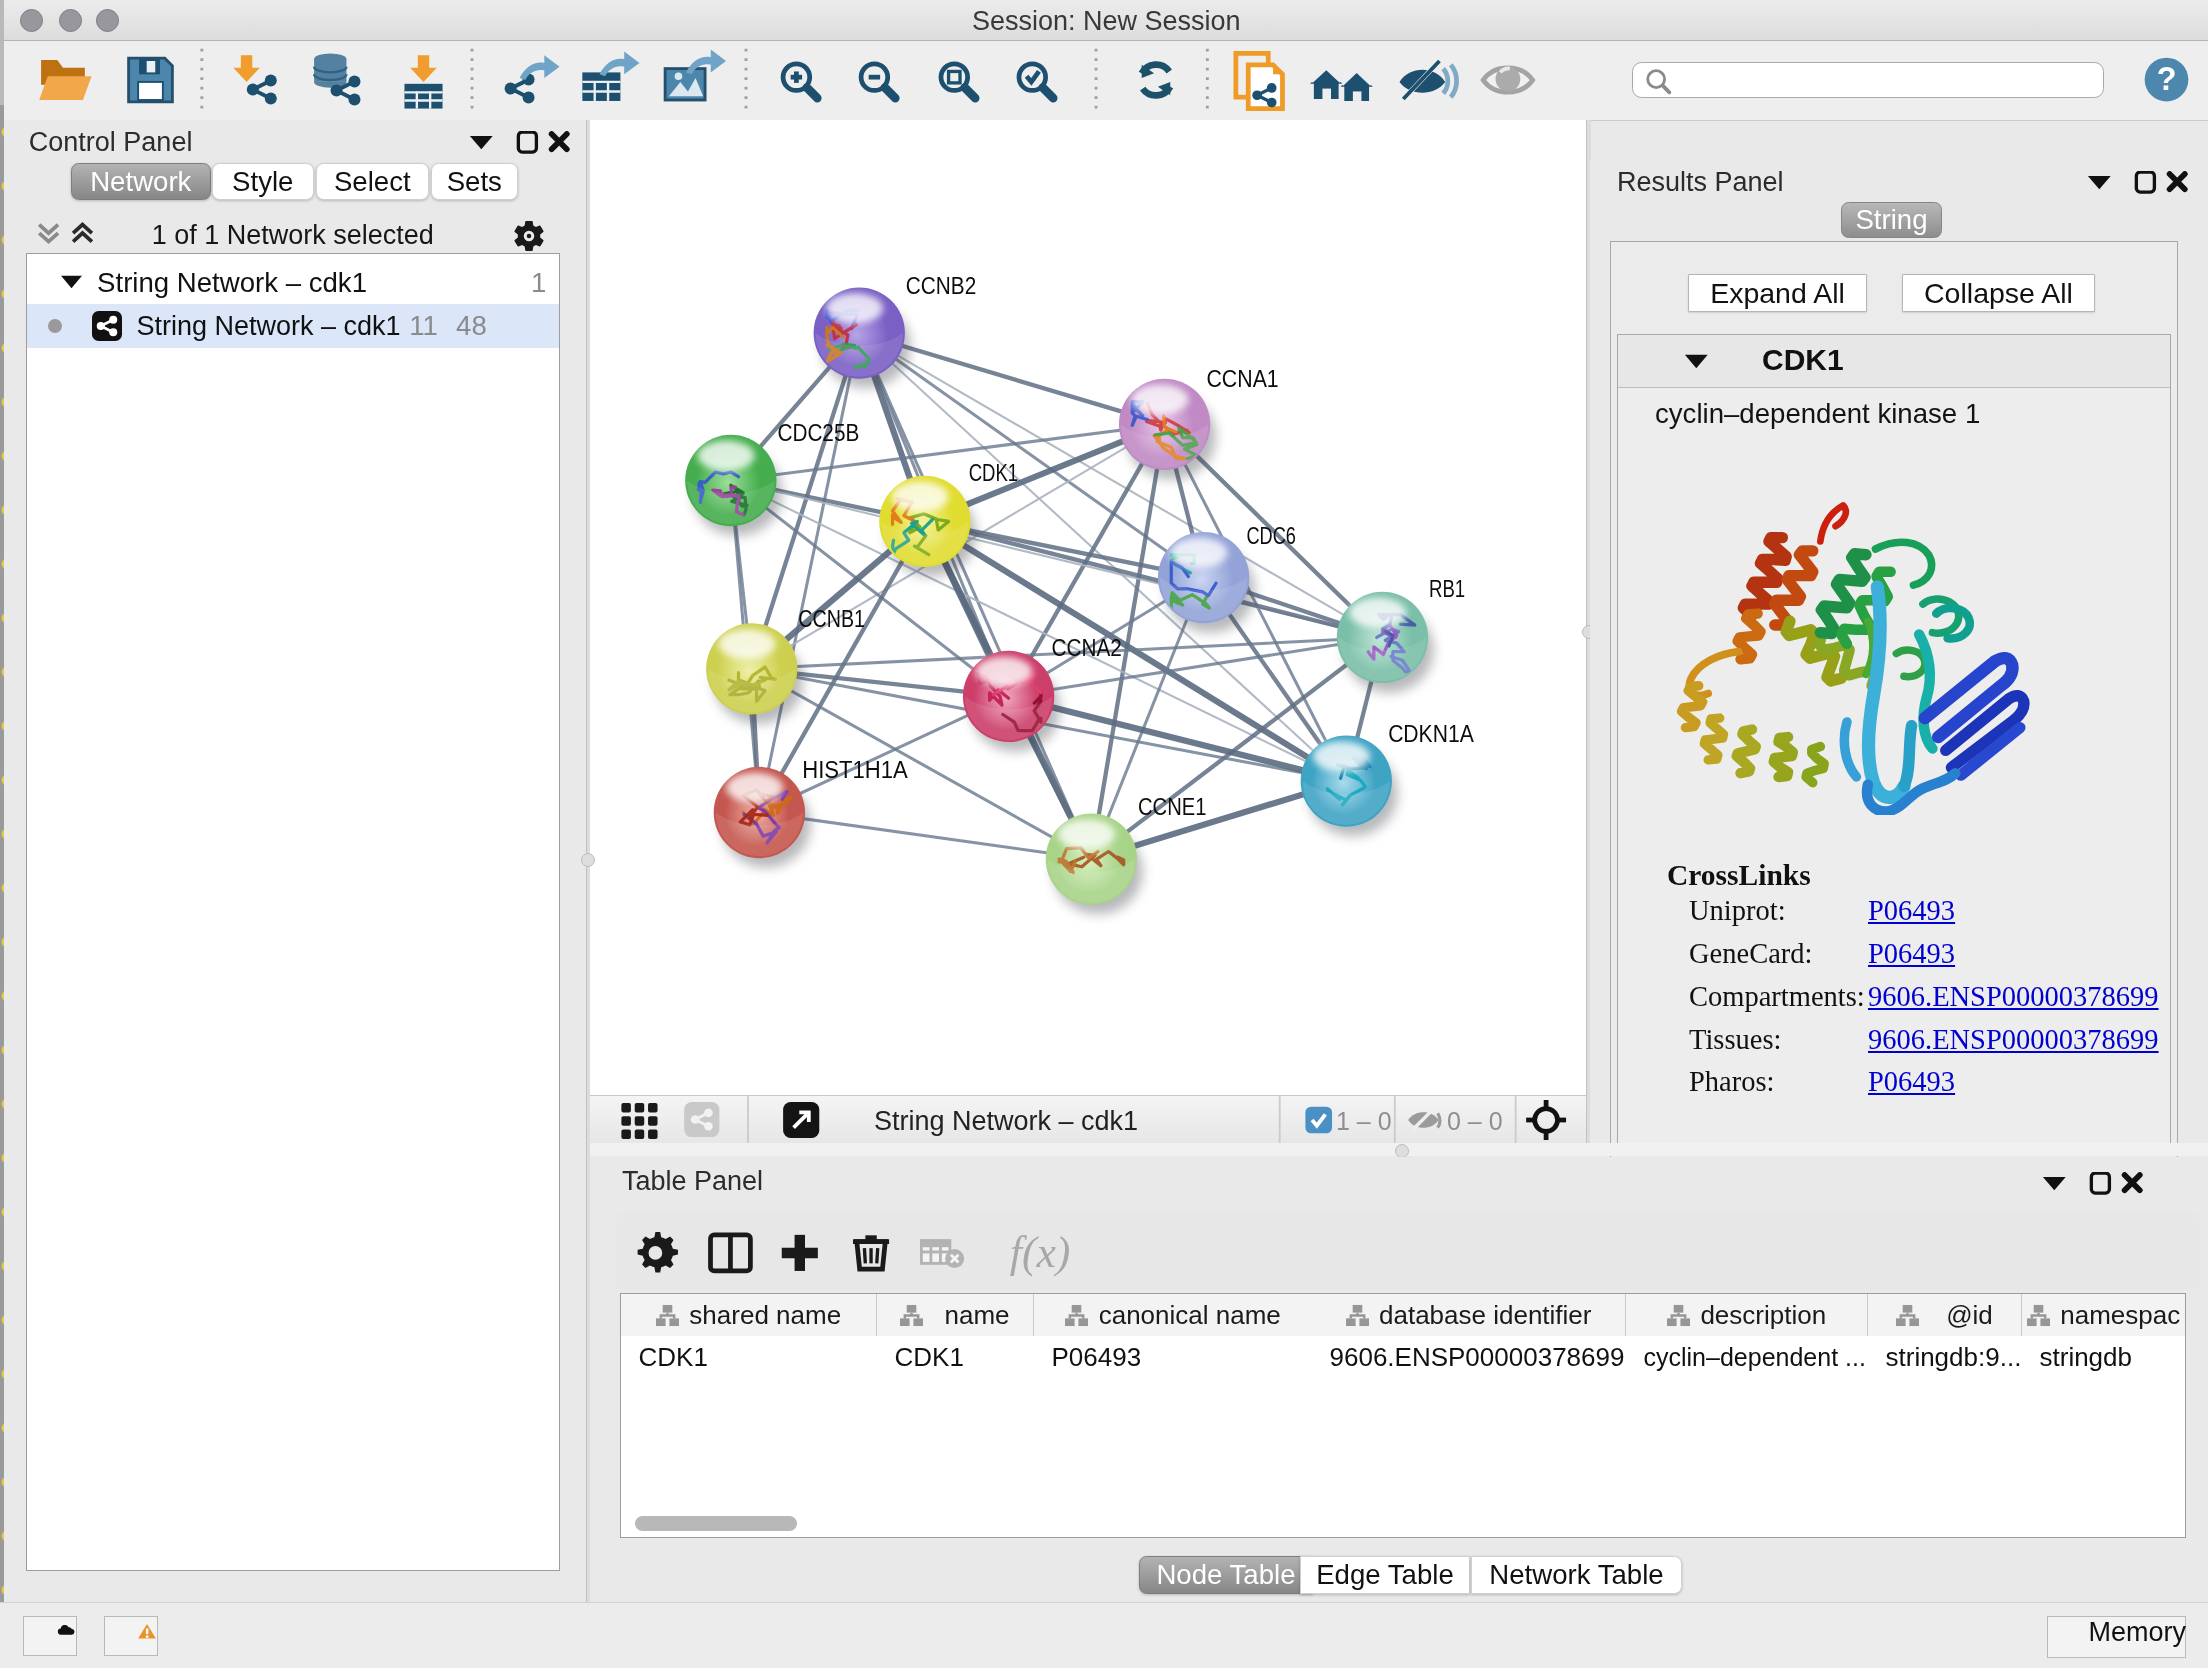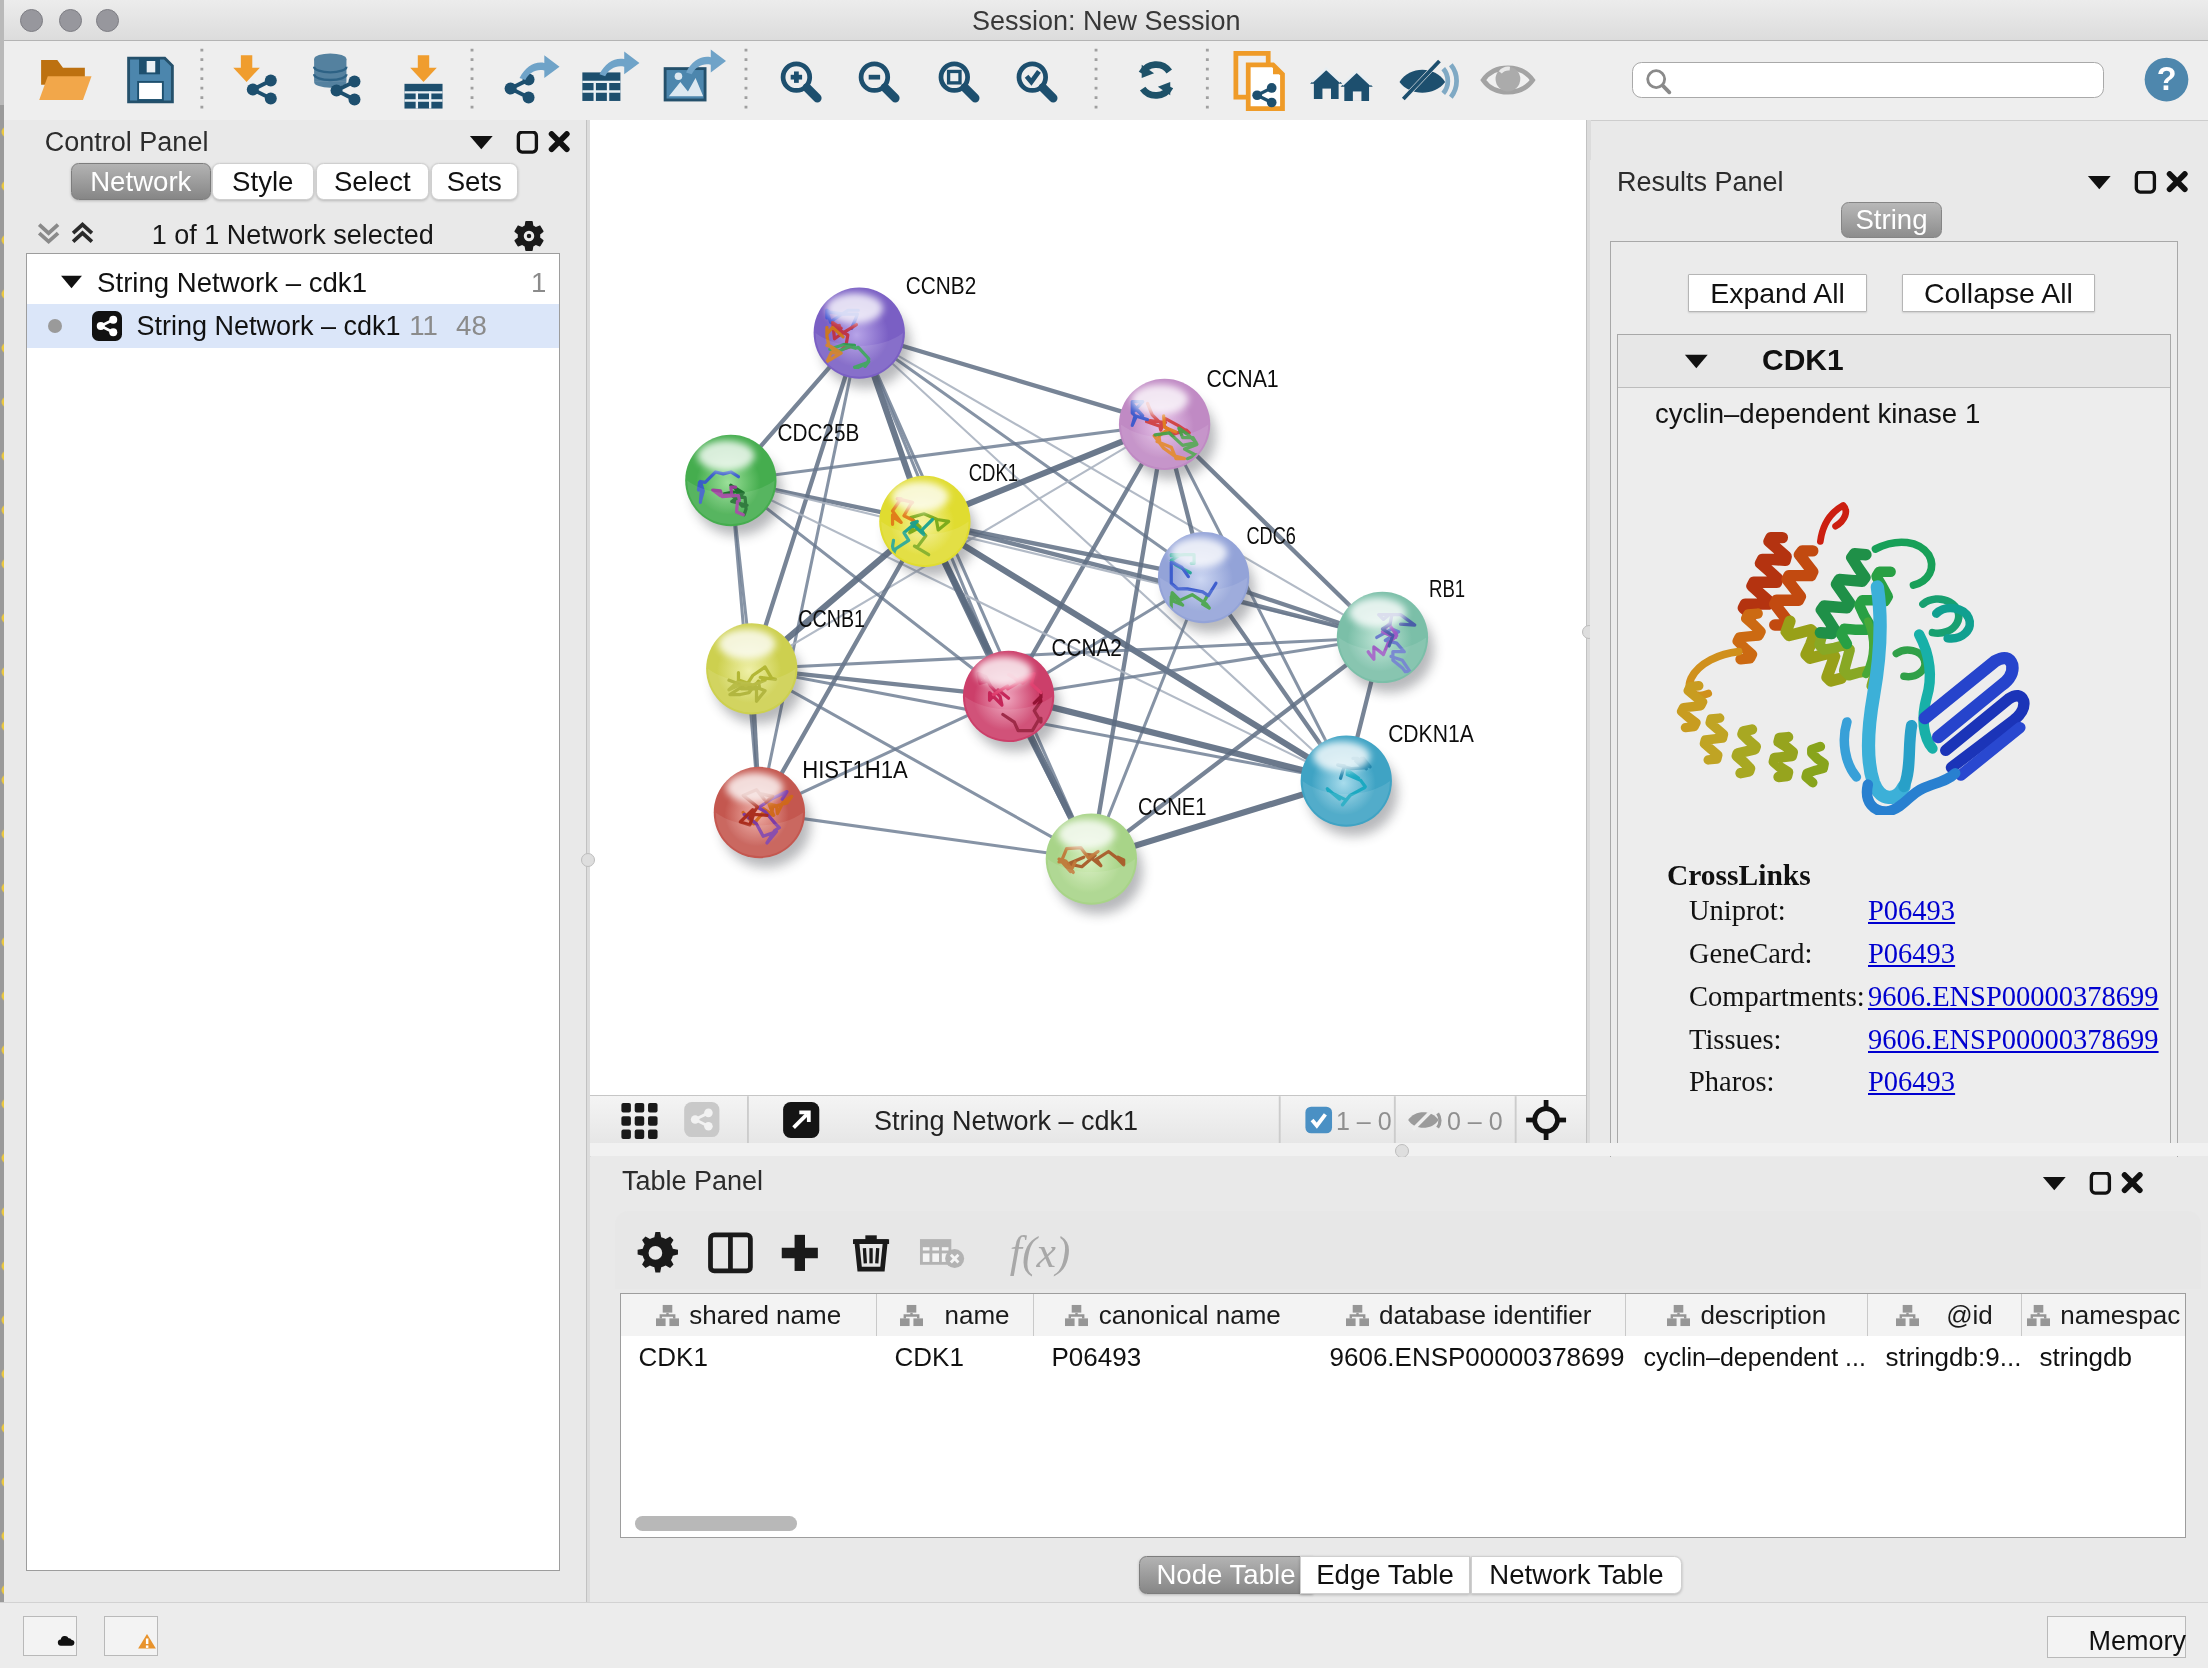--- a/index.html
+++ b/index.html
@@ -31,21 +31,21 @@
 
 #rbox{position:absolute;left:20px;top:81px;width:568px;height:931px;border:1.9px solid #a8a8a8;background:#ebebeb;box-sizing:border-box;}
 #rscroll{position:absolute;left:27px;top:174px;width:554px;height:815px;border:1.9px solid #a8a8a8;background:#ededed;box-sizing:border-box;}
 .rbtn{position:absolute;height:38px;background:#fff;border:1.4px solid #b5b5b5;border-radius:1px;font-size:28.5px;color:#111;display:flex;align-items:center;justify-content:center;box-sizing:border-box;box-shadow:0 1px 1.9px rgba(0,0,0,.12);}
 
 #ttoolbar{position:absolute;left:25px;top:54px;width:1586px;height:78px;background:#e7e7e7;border-radius:13.3px 13.3px 0 0;}
 #tablebox{position:absolute;left:29.5px;top:136px;width:1566px;height:245px;background:#fff;border:1.9px solid #9d9d9d;box-sizing:border-box;}
 .th{position:absolute;top:0;height:42px;background:#f3f3f3;border-right:1.9px solid #c9c9c9;box-sizing:border-box;display:flex;align-items:center;justify-content:center;font-size:26px;color:#1a1a1a;gap:9.5px;}
 .td{position:absolute;top:42px;height:42px;display:flex;align-items:center;font-size:26px;color:#111;padding-left:18px;box-sizing:border-box;white-space:nowrap;overflow:hidden;}
 
-.sbtn{position:absolute;top:13.3px;height:40px;background:#f3f3f3;border:1.9px solid #b9b9b9;box-sizing:border-box;display:flex;align-items:flex-end;justify-content:center;padding-left:32px;}
+.sbtn{position:absolute;top:13.3px;height:40px;background:#f3f3f3;border:1.9px solid #b9b9b9;box-sizing:border-box;display:flex;align-items:flex-start;justify-content:center;padding-left:32px;}
 a.lnk{color:#0000d0;text-decoration:underline;}
 .serif{font-family:"Liberation Serif",serif;}
 </style></head>
 <body>
 <svg width="0" height="0" style="position:absolute;">
     <defs>
       <g id="sitemap">
         <rect x="8" y="1" width="10" height="8" fill="#969696"></rect>
         <rect x="1" y="15" width="10" height="8" fill="#969696"></rect>
         <rect x="15" y="15" width="10" height="8" fill="#969696"></rect>
@@ -217,21 +217,21 @@
         <circle cx="17" cy="15" r="9" fill="none" stroke="#8a8a8a" stroke-width="3"></circle>
         <line x1="24" y1="22" x2="31" y2="29" stroke="#8a8a8a" stroke-width="4" stroke-linecap="round"></line>
       </svg>
     </div>
 <svg width="57" height="57" style="position:absolute;left:2134px;top:11.4px;" viewBox="0 0 60 60">
       <circle cx="30" cy="29" r="23" fill="#4e87ad"></circle>
       <text x="30" y="40" text-anchor="middle" font-size="34" font-weight="bold" fill="#fff" font-family="Liberation Sans,sans-serif">?</text>
     </svg>
 </div>
 <div id="cpanel" class="abs">
-  <div class="ptitle abs" style="left:25px;top:6.7px;margin-left:16px;">Control Panel</div>
+  <div class="ptitle abs" style="left:25px;top:6.7px;">Control Panel</div>
   <svg class="abs" style="left:464px;top:11.4px;" width="114" height="25" viewBox="0 0 120 26">
       <path d="M2,5 L26,5 L14,19 Z" fill="#111"></path>
       <rect x="53" y="1" width="19" height="21" rx="4" fill="none" stroke="#111" stroke-width="3.5"></rect>
       <path d="M88,3 L104,19 M104,3 L88,19" stroke="#111" stroke-width="6" stroke-linecap="round"></path>
     </svg>
   <div class="tab tabsel" style="left:67px;top:43px;width:140px;height:37px;line-height:35px;"><span style="color:#fff;">Network</span></div>
   <div class="tab" style="left:208px;top:43px;width:102px;height:37px;line-height:35px;">Style</div>
   <div class="tab" style="left:312px;top:43px;width:113px;height:37px;line-height:35px;">Select</div>
   <div class="tab" style="left:427px;top:43px;width:87px;height:37px;line-height:35px;">Sets</div>
   <div class="abs" style="left:18px;top:80px;width:550px;height:1501px;"></div>

